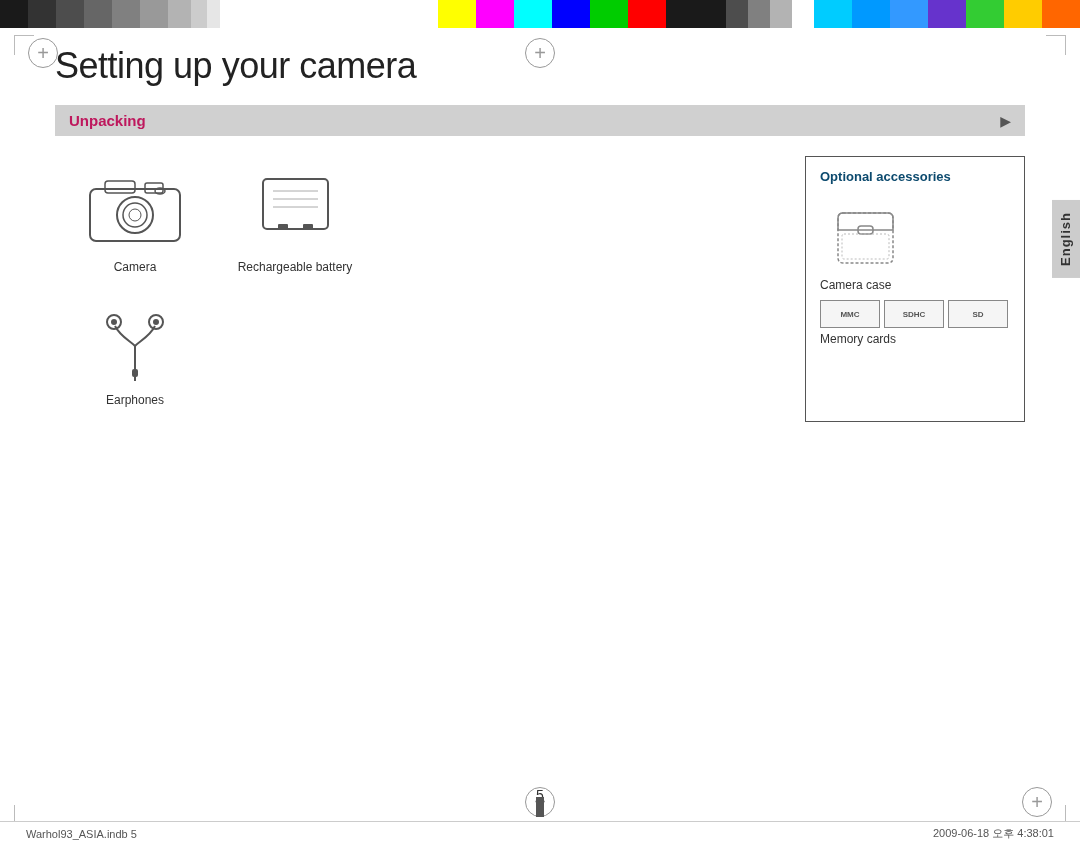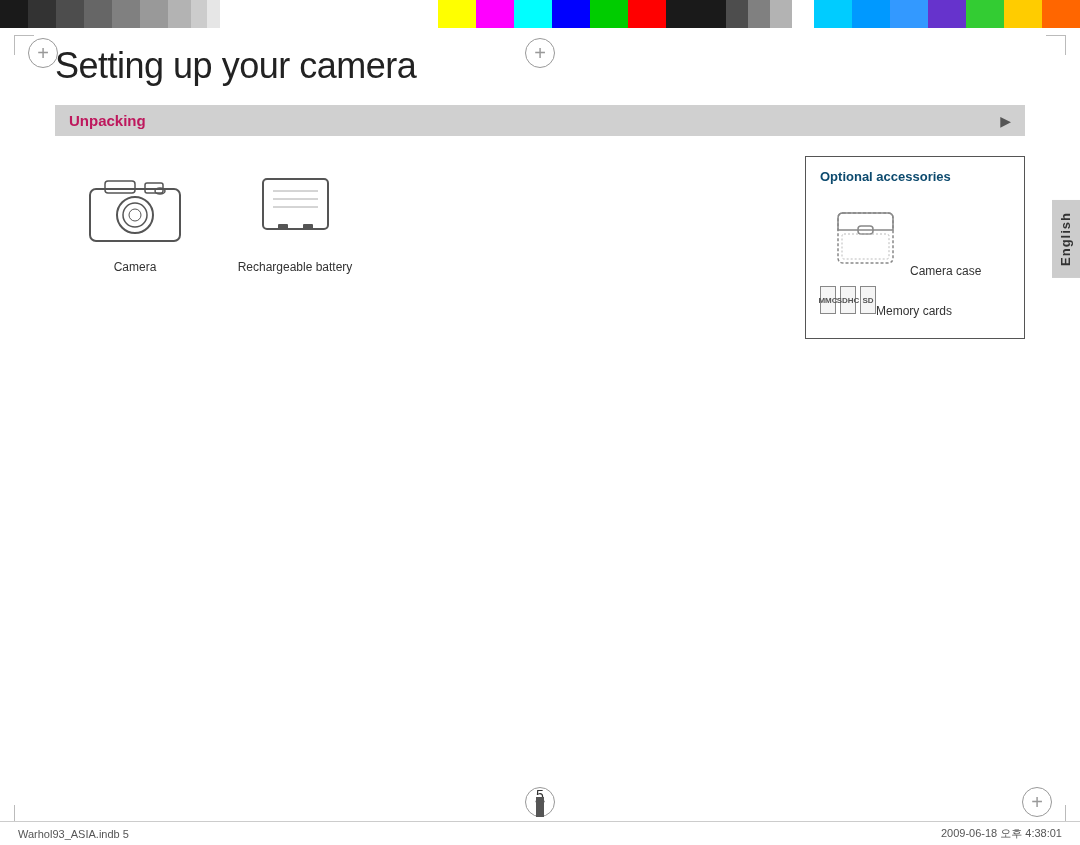--- a/index.html
+++ b/index.html
@@ -143,22 +143,22 @@
       width: 220px;
     }
     .optional-box-title {
       font-size: 13px;
       font-weight: bold;
       color: #0c4a6e;
       margin-bottom: 20px;
     }
     .optional-item {
       display: flex;
-      flex-direction: row;
-      align-items: flex-end;
+      flex-direction: column;
+      align-items: flex-start;
       margin-bottom: 8px;
     }
     .optional-icon {
       width: 90px;
       height: 70px;
       display: flex;
       align-items: center;
       justify-content: center;
       margin-bottom: 4px;
     }
@@ -209,39 +209,39 @@
       position: absolute;
       bottom: 0;
       left: 0;
       right: 0;
       height: 24px;
       background: #fff;
       border-top: 1px solid #ccc;
       display: flex;
       align-items: center;
       justify-content: space-between;
-      padding: 0 18px;
+      padding: 0 26px;
       font-size: 11px;
       color: #555;
     }
 
     
     svg {
       display: block;
     }
 
     
     .memory-cards {
       display: flex;
       gap: 4px;
       margin-bottom: 4px;
     }
     .mem-card {
       border: 1.5px solid #888;
-      width: 16px;
+      width: 60px;
       height: 28px;
       display: flex;
       align-items: center;
       justify-content: center;
       font-size: 8px;
       color: #555;
       font-weight: bold;
       background: #f5f5f5;
     }
   </style>
@@ -351,20 +351,41 @@
           </div>
           <span class="item-label">Rechargeable battery</span>
         </div>
 
       </div>
 
       <div class="items-row">
 
 
 
+        <div class="item-cell">
+          <div class="item-icon">
+            <svg width="90" height="85" viewBox="0 0 90 85">
+
+              <path d="M45 75 C45 70, 45 60, 45 50" fill="none" stroke="#555" stroke-width="2"></path>
+
+              <path d="M45 50 C40 45, 30 40, 25 30" fill="none" stroke="#555" stroke-width="2"></path>
+              <path d="M45 50 C50 45, 60 40, 65 30" fill="none" stroke="#555" stroke-width="2"></path>
+
+              <circle cx="24" cy="26" r="7" fill="none" stroke="#555" stroke-width="2"></circle>
+              <circle cx="24" cy="26" r="3" fill="#555"></circle>
+
+              <circle cx="66" cy="26" r="7" fill="none" stroke="#555" stroke-width="2"></circle>
+              <circle cx="66" cy="26" r="3" fill="#555"></circle>
+
+              <rect x="42" y="73" width="6" height="8" rx="2" fill="#555"></rect>
+              <line x1="45" y1="81" x2="45" y2="85" stroke="#555" stroke-width="2"></line>
+            </svg>
+          </div>
+          <span class="item-label">Earphones</span>
+        </div>
 
       </div>
 
 
     </div>
 
     <div class="optional-box">
       <div class="optional-box-title">Optional accessories</div>
 
       <div class="optional-item">

